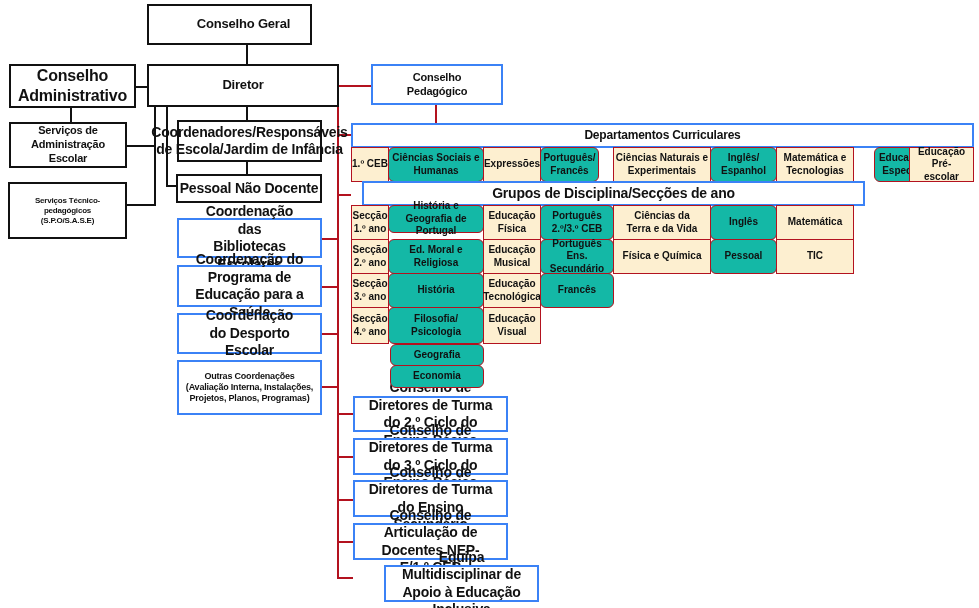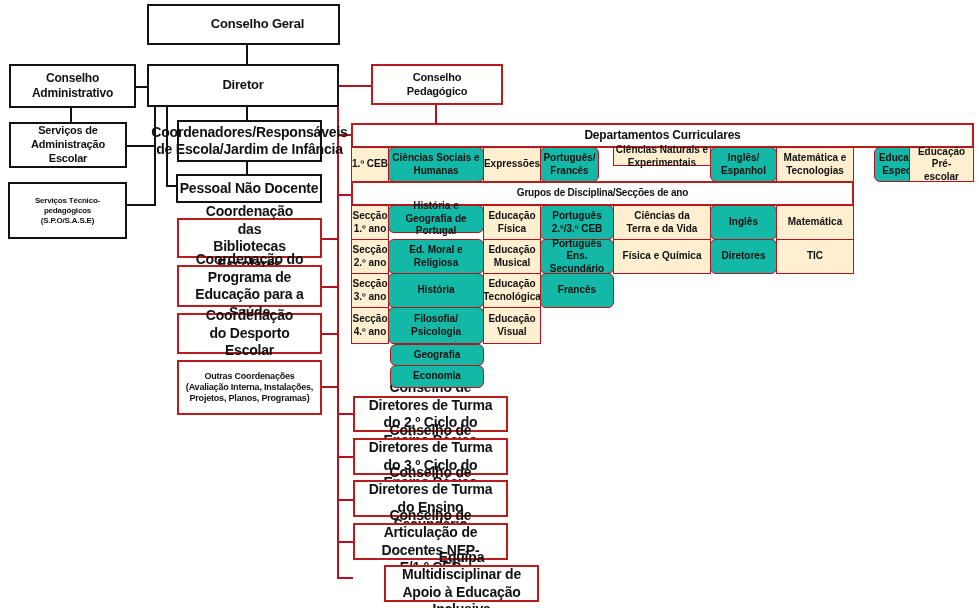--- a/index.html
+++ b/index.html
@@ -2,30 +2,30 @@
 <html><head>
 <meta charset="utf-8">
 <style>
   html, body { margin:0; padding:0; background:#ffffff; }
   body { width:979px; height:608px; position:relative; overflow:hidden;
          font-family:"Liberation Sans Narrow","Liberation Sans", sans-serif; }
   .box { position:absolute; box-sizing:border-box; background:#fff;
          display:flex; align-items:center; justify-content:center; text-align:center;
          color:#111; font-weight:bold; line-height:1.25; letter-spacing:-0.2px; }
   .blk { border:2px solid #111; }
-  .red { border:2px solid #b91c1c; }
+  .red { border:2px solid #3b82f6; }
   .ln { position:absolute; background:#111; }
   .rl { position:absolute; background:#b3121f; }
   .cell { position:absolute; box-sizing:border-box; border:1.5px solid #b3121f;
           display:flex; align-items:center; justify-content:center; text-align:center;
           font-size:10px; font-weight:bold; line-height:1.25; color:#111; }
   .y { background:#fdefd0; }
   .b { background:#14b8a6;border-radius:6px; }
   .f13 { font-size:13px; }
-  .f12 { font-size:12px; }
+  .f12 { font-size:16px; }
   .f11 { font-size:11px; }
   .f10 { font-size:14px; }
   .f8 { font-size:8px; }
 </style>
 </head>
 <body>
 
 <div class="ln" style="left:246px;top:44px;width:2px;height:20px;"></div>
 <div class="ln" style="left:136px;top:86px;width:12px;height:2px;"></div>
 <div class="ln" style="left:70px;top:108px;width:2px;height:14px;"></div>
@@ -45,21 +45,21 @@
 <div class="rl" style="left:322px;top:238px;width:17px;height:2px;"></div>
 <div class="rl" style="left:322px;top:286px;width:17px;height:2px;"></div>
 <div class="rl" style="left:322px;top:333px;width:17px;height:2px;"></div>
 <div class="rl" style="left:322px;top:386px;width:17px;height:2px;"></div>
 <div class="rl" style="left:337px;top:413px;width:16px;height:2px;"></div>
 <div class="rl" style="left:337px;top:456px;width:16px;height:2px;"></div>
 <div class="rl" style="left:337px;top:499px;width:16px;height:2px;"></div>
 <div class="rl" style="left:337px;top:541px;width:16px;height:2px;"></div>
 <div class="rl" style="left:337px;top:577px;width:16px;height:2px;"></div>
 
-<div class="box blk f13" style="left:147px;top:4px;width:193px;height:41px;padding-left:28px;">Conselho Geral</div>
+<div class="box blk f13" style="left:147px;top:4px;width:165px;height:41px;padding-left:28px;">Conselho Geral</div>
 <div class="box blk f13" style="left:147px;top:64px;width:192px;height:43px;">Diretor</div>
 <div class="box blk f12" style="left:9px;top:64px;width:127px;height:44px;padding:0 18px;">Conselho Administrativo</div>
 <div class="box blk f11" style="left:9px;top:122px;width:118px;height:46px;padding:0 6px;">Serviços de Administração Escolar</div>
 <div class="box blk f8" style="left:8px;top:182px;width:119px;height:57px;padding:0 18px;">Serviços Técnico-pedagógicos (S.P.O/S.A.S.E)</div>
 <div class="box blk f10" style="left:177px;top:120px;width:145px;height:42px;padding:0 6px;">Coordenadores/Responsáveis de Escola/Jardim de Infância</div>
 <div class="box blk f10" style="left:176px;top:174px;width:146px;height:29px;">Pessoal Não Docente</div>
 
 <div class="box red f11" style="left:371px;top:64px;width:132px;height:41px;padding:0 34px;">Conselho Pedagógico</div>
 
 <div class="box red f10" style="left:177px;top:218px;width:145px;height:40px;padding:0 24px;">Coordenação das Bibliotecas Escolares</div>
@@ -71,27 +71,27 @@
 <div class="box red f10" style="left:353px;top:438px;width:155px;height:37px;padding:0 6px;">Conselho de Diretores de Turma do 3.º Ciclo do Ensino Básico</div>
 <div class="box red f10" style="left:353px;top:480px;width:155px;height:37px;padding:0 6px;">Conselho de Diretores de Turma do Ensino Secundário</div>
 <div class="box red f10" style="left:353px;top:523px;width:155px;height:37px;padding:0 14px;">Conselho de Articulação de Docentes NEP-E/1.º CEB</div>
 <div class="box red f10" style="left:353px;top:565px;width:155px;height:37px;padding:0 6px;margin-left:31px;">Equipa Multidisciplinar de Apoio à Educação Inclusiva</div>
 
 <div class="box red" style="left:351px;top:123px;width:623px;height:25px;font-size:12px;">Departamentos Curriculares</div>
 <div class="cell y" style="left:351px;top:147px;width:38px;height:35px;">1.º CEB</div>
 <div class="cell b" style="left:388px;top:147px;width:96px;height:35px;">Ciências Sociais e Humanas</div>
 <div class="cell y" style="left:483px;top:147px;width:58px;height:35px;">Expressões</div>
 <div class="cell b" style="left:540px;top:147px;width:59px;height:35px;padding:0 10px;">Português/ Francês</div>
-<div class="cell y" style="left:613px;top:147px;width:98px;height:19px;">Ciências Naturais e Experimentais</div>
+<div class="cell y" style="left:613px;top:147px;width:98px;height:35px;">Ciências Naturais e Experimentais</div>
 <div class="cell b" style="left:710px;top:147px;width:67px;height:35px;padding:0 6px;">Inglês/ Espanhol</div>
 <div class="cell y" style="left:776px;top:147px;width:78px;height:35px;">Matemática e Tecnologias</div>
 <div class="cell b" style="left:874px;top:147px;width:57px;height:35px;">Educação Especial</div>
 <div class="cell y" style="left:909px;top:147px;width:65px;height:35px;padding:0 6px;">Educação Pré-escolar</div>
 
-<div class="box red" style="left:351px;top:181px;width:503px;height:25px;font-size:10px;">Grupos de Disciplina/Secções de ano</div>
+<div class="box red" style="left:362px;top:181px;width:503px;height:25px;font-size:14px;">Grupos de Disciplina/Secções de ano</div>
 
 <div class="cell y" style="left:351px;top:205px;width:38px;height:35px;">Secção 1.º ano</div>
 <div class="cell y" style="left:351px;top:239px;width:38px;height:35px;">Secção 2.º ano</div>
 <div class="cell y" style="left:351px;top:273px;width:38px;height:35px;">Secção 3.º ano</div>
 <div class="cell y" style="left:351px;top:307px;width:38px;height:37px;">Secção 4.º ano</div>
 
 <div class="cell b" style="left:388px;top:205px;width:96px;height:28px;padding:0 4px;">História e Geografia de Portugal</div>
 <div class="cell b" style="left:388px;top:239px;width:96px;height:35px;padding:0 16px;">Ed. Moral e Religiosa</div>
 <div class="cell b" style="left:388px;top:273px;width:96px;height:35px;">História</div>
 <div class="cell b" style="left:388px;top:307px;width:96px;height:37px;padding:0 20px;">Filosofia/ Psicologia</div>
@@ -104,16 +104,16 @@
 <div class="cell y" style="left:483px;top:307px;width:58px;height:37px;">Educação Visual</div>
 
 <div class="cell b" style="left:540px;top:205px;width:74px;height:35px;padding:0 8px;">Português 2.º/3.º CEB</div>
 <div class="cell b" style="left:540px;top:239px;width:74px;height:35px;">Português Ens. Secundário</div>
 <div class="cell b" style="left:540px;top:273px;width:74px;height:35px;">Francês</div>
 
 <div class="cell y" style="left:613px;top:205px;width:98px;height:35px;padding:0 10px;">Ciências da Terra e da Vida</div>
 <div class="cell y" style="left:613px;top:239px;width:98px;height:35px;">Física e Química</div>
 
 <div class="cell b" style="left:710px;top:205px;width:67px;height:35px;">Inglês</div>
-<div class="cell b" style="left:710px;top:239px;width:67px;height:35px;">Diretores</div>
+<div class="cell b" style="left:710px;top:239px;width:67px;height:35px;">Pessoal</div>
 
 <div class="cell y" style="left:776px;top:205px;width:78px;height:35px;">Matemática</div>
 <div class="cell y" style="left:776px;top:239px;width:78px;height:35px;">TIC</div>
 
 </body></html>

